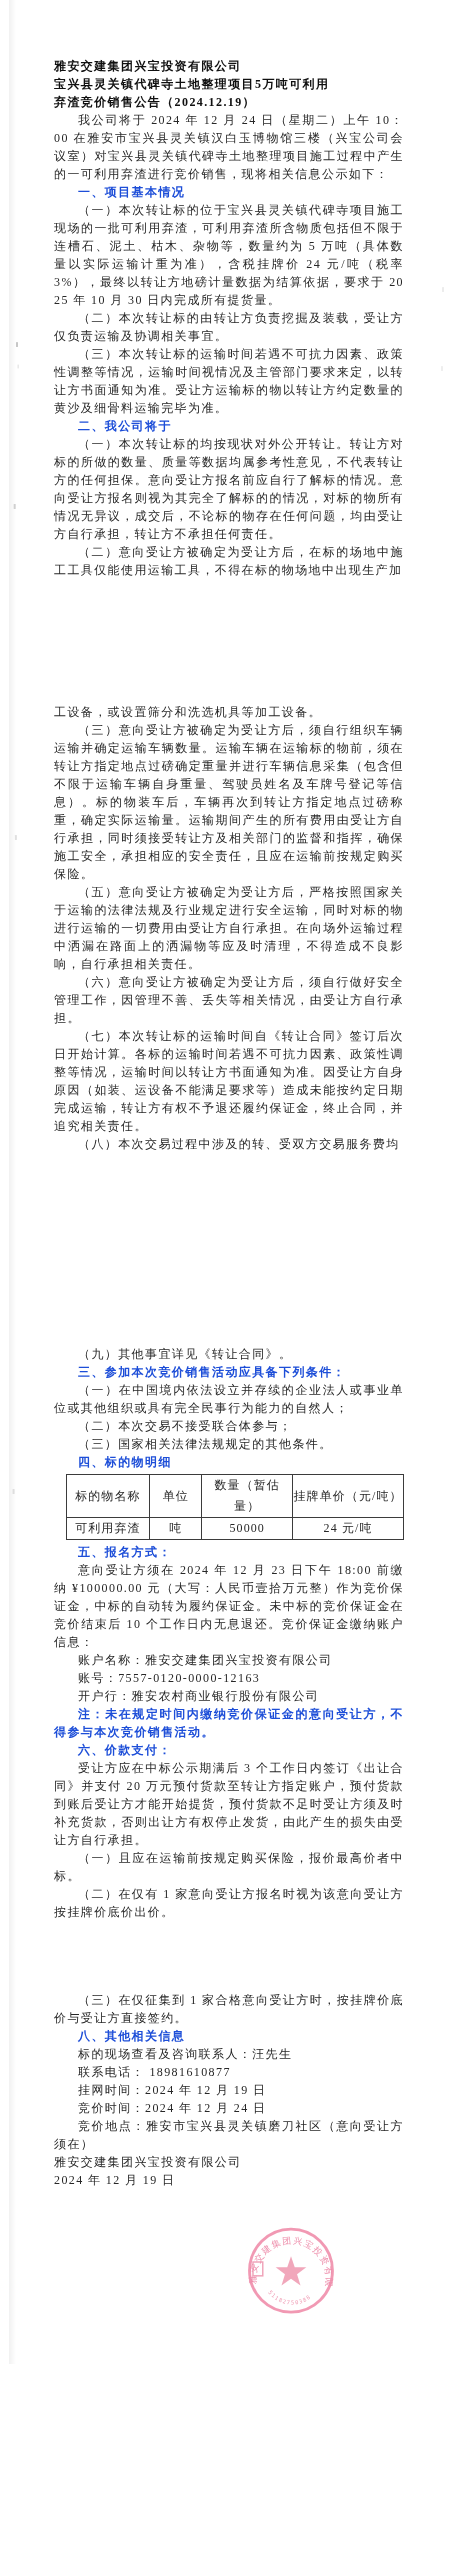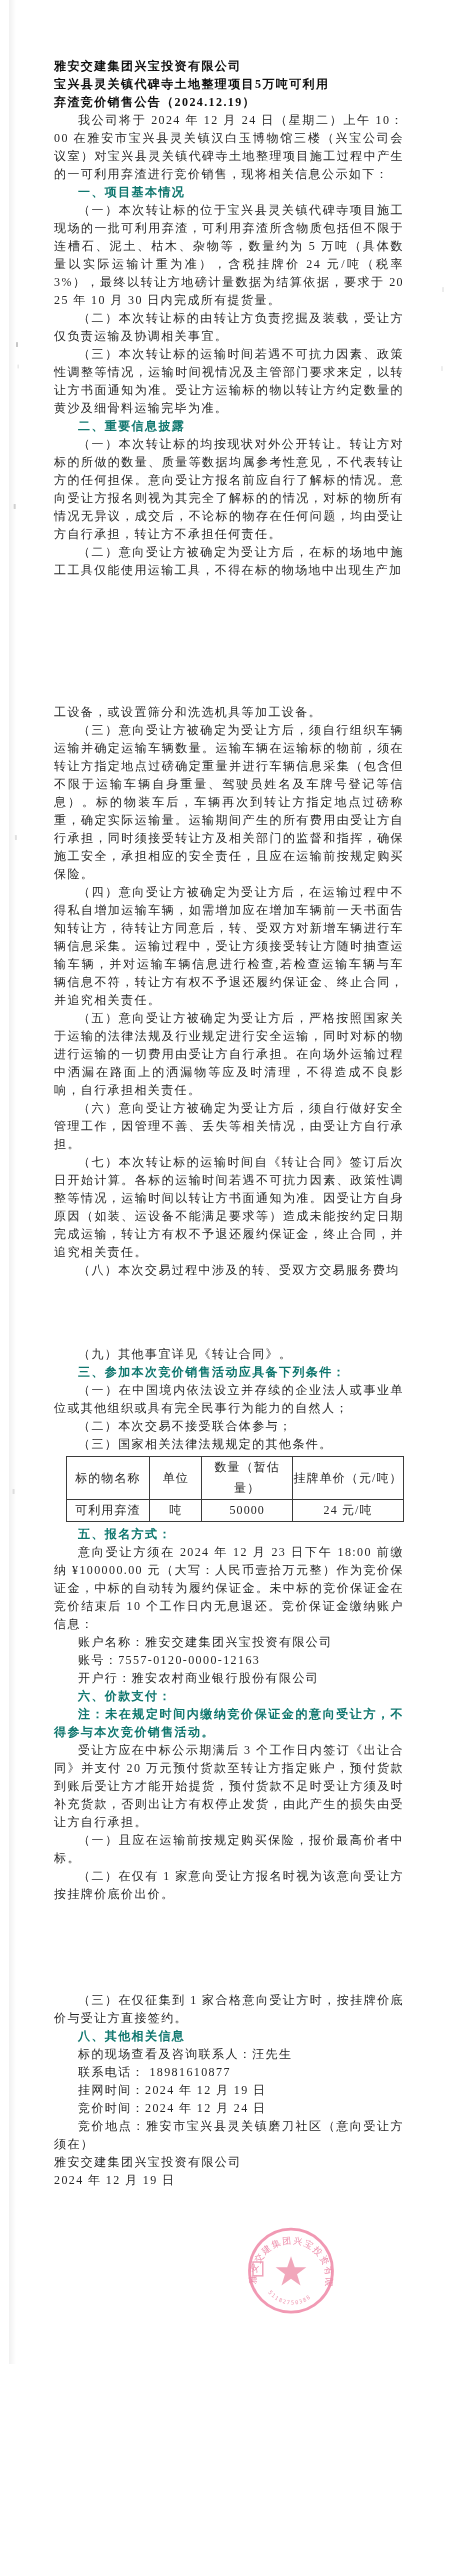--- a/index.html
+++ b/index.html
@@ -4,21 +4,21 @@
 <style>
   html,body{margin:0;padding:0;background:#ffffff;}
   .doc{position:relative;width:456px;height:2364px;background:#fff;overflow:hidden;
        font-family:"Liberation Serif","DejaVu Serif",serif;color:#272727;}
   .page{position:relative;width:456px;height:644px;overflow:hidden;
         box-sizing:border-box;padding:0 52px 0 54px;}
   .page p{margin:0;font-size:12px;line-height:18px;text-align:justify;
           letter-spacing:1.4px;word-break:break-all;}
   .indent{text-indent:2em;}
   .hd{font-family:Liberation Serif, serif;font-weight:700;
-      color:#0f766e;letter-spacing:1.1px;}
+      color:#1d4ed8;letter-spacing:1.1px;}
   .title-block{margin-top:57px;}
   .title-line{font-size:16px;line-height:23px;font-weight:700;text-align:center;
               letter-spacing:0.6px;color:#101010;margin:0;text-indent:0;}
   .intro{margin-top:15.5px;}
   .pg2{padding-top:59px;}
   .pg3{padding-top:57px;}
   .pg4{padding-top:59px;}
   table.subject{border-collapse:collapse;margin:3.4px 0 3.4px 11.5px;table-layout:fixed;padding-left:17px;}
   table.subject td,table.subject th{border:1.1px solid #3b3b3b;text-align:center;
       font-weight:400;font-size:12px;line-height:20.7px;letter-spacing:1.1px;padding:0;}
@@ -49,41 +49,41 @@
     <div class="title-block">
       <p class="title-line">雅安交建集团兴宝投资有限公司</p>
       <p class="title-line">宝兴县灵关镇代碑寺土地整理项目5万吨可利用</p>
       <p class="title-line">弃渣竞价销售公告（2024.12.19）</p>
     </div>
     <p class="indent intro">我公司将于 2024 年 12 月 24 日（星期二）上午 10：00 在雅安市宝兴县灵关镇汉白玉博物馆三楼（兴宝公司会议室）对宝兴县灵关镇代碑寺土地整理项目施工过程中产生的一可利用弃渣进行竞价销售，现将相关信息公示如下：</p>
     <p class="indent hd">一、项目基本情况</p>
     <p class="indent">（一）本次转让标的位于宝兴县灵关镇代碑寺项目施工现场的一批可利用弃渣，可利用弃渣所含物质包括但不限于连槽石、泥土、枯木、杂物等，数量约为 5 万吨（具体数量以实际运输计重为准），含税挂牌价 24 元/吨（税率 3%），最终以转让方地磅计量数据为结算依据，要求于 2025 年 10 月 30 日内完成所有提货量。</p>
     <p class="indent">（二）本次转让标的由转让方负责挖掘及装载，受让方仅负责运输及协调相关事宜。</p>
     <p class="indent">（三）本次转让标的运输时间若遇不可抗力因素、政策性调整等情况，运输时间视情况及主管部门要求来定，以转让方书面通知为准。受让方运输标的物以转让方约定数量的黄沙及细骨料运输完毕为准。</p>
-    <p class="indent hd">二、重要信息披露</p>
+    <p class="indent hd">二、我公司将于</p>
     <p class="indent">（一）本次转让标的均按现状对外公开转让。转让方对标的所做的数量、质量等数据均属参考性意见，不代表转让方的任何担保。意向受让方报名前应自行了解标的情况。意向受让方报名则视为其完全了解标的的情况，对标的物所有情况无异议，成交后，不论标的物存在任何问题，均由受让方自行承担，转让方不承担任何责任。</p>
     <p class="indent">（二）意向受让方被确定为受让方后，在标的场地中施工工具仅能使用运输工具，不得在标的物场地中出现生产加</p>
   </section>
 
   <section class="page pg2">
     <p>工设备，或设置筛分和洗选机具等加工设备。</p>
     <p class="indent">（三）意向受让方被确定为受让方后，须自行组织车辆运输并确定运输车辆数量。运输车辆在运输标的物前，须在转让方指定地点过磅确定重量并进行车辆信息采集（包含但不限于运输车辆自身重量、驾驶员姓名及车牌号登记等信息）。标的物装车后，车辆再次到转让方指定地点过磅称重，确定实际运输量。运输期间产生的所有费用由受让方自行承担，同时须接受转让方及相关部门的监督和指挥，确保施工安全，承担相应的安全责任，且应在运输前按规定购买保险。</p>
-    <p class="indent">（四）意向受让方被确定为受让方后，在运输过程中不得私自增加运输车辆，如需增加应在增加车辆前一天书面告知转让方，待转让方同意后，转、受双方对新增车辆进行车辆信息采集。运输过程中，受让方须接受转让方随时抽查运输车辆，并对运输车辆信息进行检查,若检查运输车辆与车辆信息不符，转让方有权不予退还履约保证金、终止合同，并追究相关责任。</p>
     <p class="indent">（五）意向受让方被确定为受让方后，严格按照国家关于运输的法律法规及行业规定进行安全运输，同时对标的物进行运输的一切费用由受让方自行承担。在向场外运输过程中洒漏在路面上的洒漏物等应及时清理，不得造成不良影响，自行承担相关责任。</p>
     <p class="indent">（六）意向受让方被确定为受让方后，须自行做好安全管理工作，因管理不善、丢失等相关情况，由受让方自行承担。</p>
     <p class="indent">（七）本次转让标的运输时间自《转让合同》签订后次日开始计算。各标的运输时间若遇不可抗力因素、政策性调整等情况，运输时间以转让方书面通知为准。因受让方自身原因（如装、运设备不能满足要求等）造成未能按约定日期完成运输，转让方有权不予退还履约保证金，终止合同，并追究相关责任。</p>
     <p class="indent">（八）本次交易过程中涉及的转、受双方交易服务费均</p>
   </section>
 
   <section class="page pg3">
     <p class="indent">（九）其他事宜详见《转让合同》。</p>
     <p class="indent hd">三、参加本次竞价销售活动应具备下列条件：</p>
     <p class="indent">（一）在中国境内依法设立并存续的企业法人或事业单位或其他组织或具有完全民事行为能力的自然人；</p>
     <p class="indent">（二）本次交易不接受联合体参与；</p>
     <p class="indent">（三）国家相关法律法规规定的其他条件。</p>
+    <p class="indent hd">四、标的物明细</p>
     <table class="subject">
       <tbody>
           <tr>
         <th class="c1">标的物名称</th>
         <th class="c2">单位</th>
         <th class="c3">数量（暂估量）</th>
         <th class="c4">挂牌单价（元/吨）</th>
       </tr>
       <tr>
         <td>可利用弃渣</td>
@@ -91,22 +91,22 @@
         <td>50000</td>
         <td>24 元/吨</td>
       </tr>
     </tbody>
       </table>
     <p class="indent hd">五、报名方式：</p>
     <p class="indent">意向受让方须在 2024 年 12 月 23 日下午 18:00 前缴纳 ¥100000.00 元（大写：人民币壹拾万元整）作为竞价保证金，中标的自动转为履约保证金。未中标的竞价保证金在竞价结束后 10 个工作日内无息退还。竞价保证金缴纳账户信息：</p>
     <p class="indent">账户名称：雅安交建集团兴宝投资有限公司</p>
     <p class="indent">账号：7557-0120-0000-12163</p>
     <p class="indent">开户行：雅安农村商业银行股份有限公司</p>
+    <p class="indent hd">注：未在规定时间内缴纳竞价保证金的意向受让方，不得参与本次竞价销售活动。</p>
     <p class="indent hd">六、价款支付：</p>
-    <p class="indent hd">注：未在规定时间内缴纳竞价保证金的意向受让方，不得参与本次竞价销售活动。</p>
     <p class="indent">受让方应在中标公示期满后 3 个工作日内签订《出让合同》并支付 20 万元预付货款至转让方指定账户，预付货款到账后受让方才能开始提货，预付货款不足时受让方须及时补充货款，否则出让方有权停止发货，由此产生的损失由受让方自行承担。</p>
     <p class="indent">（一）且应在运输前按规定购买保险，报价最高价者中标。</p>
     <p class="indent">（二）在仅有 1 家意向受让方报名时视为该意向受让方按挂牌价底价出价。</p>
   </section>
 
   <section class="page pg4">
     <p class="indent">（三）在仅征集到 1 家合格意向受让方时，按挂牌价底价与受让方直接签约。</p>
     <p class="indent hd">八、其他相关信息</p>
     <p class="indent sp-sm">标的现场查看及咨询联系人：汪先生</p>
     <p class="indent">联系电话： 18981610877</p>

